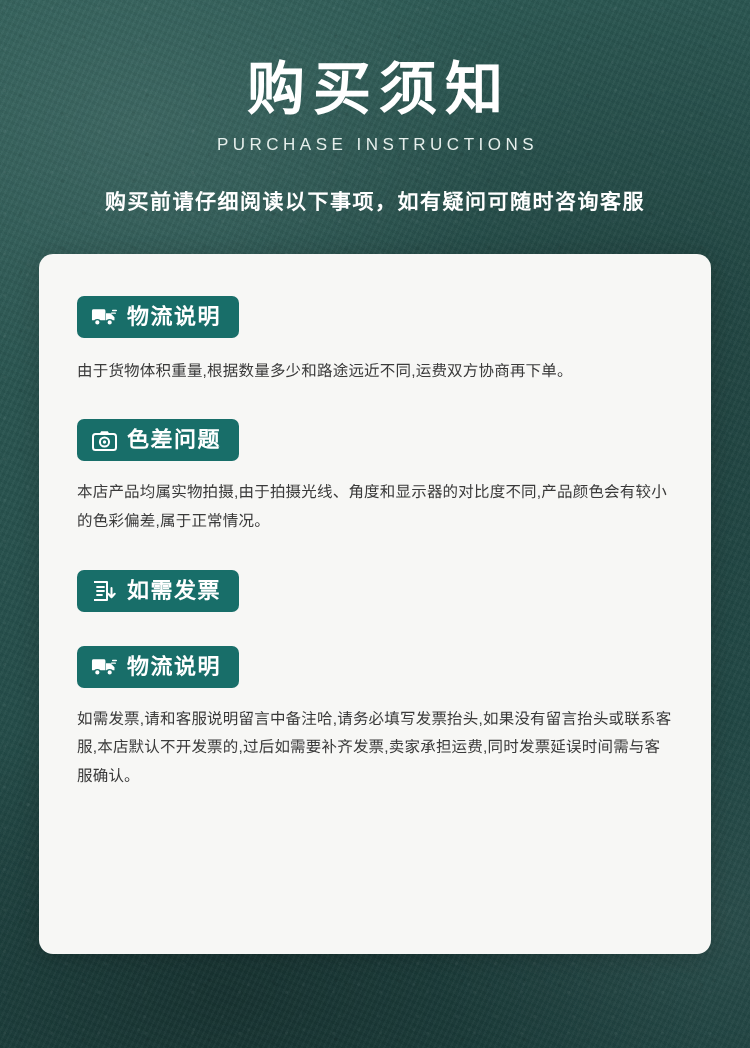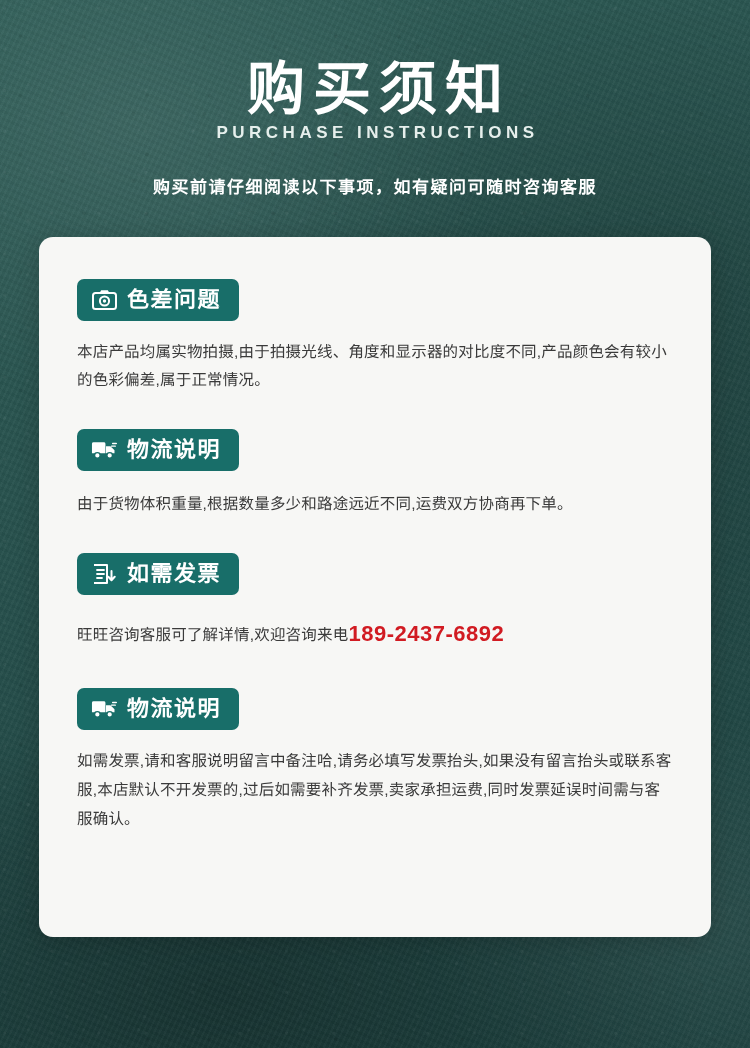--- a/index.html
+++ b/index.html
@@ -63,30 +63,30 @@
   }
   .main-title {
     font-size: 58px;
     font-weight: bold;
     color: #ffffff;
     letter-spacing: 8px;
     line-height: 1.15;
     text-indent: 8px;
   }
   .sub-title {
-    margin-top: 0;
+    margin-top: 12px;
     font-size: 17px;
     color: #e6efec;
     letter-spacing: 4.5px;
     text-indent: 5px;
-    font-weight: bold;
+    font-weight: normal;
   }
   .tagline {
     margin-top: 30px;
-    font-size: 17px;
+    font-size: 21px;
     color: #ffffff;
     letter-spacing: 1.5px;
     font-weight: bold;
   }
 
   
   .card {
     position: relative;
     margin: 39px auto 0;
     width: 672px;
@@ -163,62 +163,59 @@
       <div class="main-title">购买须知</div>
       <div class="sub-title">PURCHASE INSTRUCTIONS</div>
       <div class="tagline">购买前请仔细阅读以下事项，如有疑问可随时咨询客服</div>
     </div>
 
     <div class="card">
 
       <div class="section">
         <div class="badge">
           <span class="badge-icon">
-            <svg width="25" height="21" viewBox="0 0 25 21" aria-hidden="true">
-              <rect x="1" y="4" width="23" height="16" rx="2.5" fill="none" stroke="#ffffff" stroke-width="2"></rect>
-              <path d="M7.5 4 L9.2 1.2 L15.8 1.2 L17.5 4 Z" fill="#ffffff"></path>
-              <circle cx="12.5" cy="12" r="4.6" fill="none" stroke="#ffffff" stroke-width="2"></circle>
-              <circle cx="12.5" cy="12" r="1.7" fill="#ffffff"></circle>
-            </svg>
-          </span>
-          <span class="badge-label">色差问题</span>
-        </div>
-        <p class="body-text">本店产品均属实物拍摄,由于拍摄光线、角度和显示器的对比度不同,产品颜色会有较小的色彩偏差,属于正常情况。</p>
-      </div>
-
-      <div class="section">
-        <div class="badge">
-          <span class="badge-icon">
             <svg width="27" height="20" viewBox="0 0 27 20" aria-hidden="true">
               <path d="M1 3.5 A1.6 1.6 0 0 1 2.6 2 H13.4 A1.6 1.6 0 0 1 15 3.5 V13.5 H1 Z" fill="#ffffff"></path>
               <path d="M15.6 6 H20.2 L24.4 10.3 V13.5 H15.6 Z" fill="#ffffff"></path>
               <circle cx="6.6" cy="15.7" r="2.9" fill="#ffffff" stroke="#186e69" stroke-width="1.4"></circle>
               <circle cx="19.4" cy="15.7" r="2.9" fill="#ffffff" stroke="#186e69" stroke-width="1.4"></circle>
               <path d="M22.5 3.2 L26.3 3.2 M21.4 6.0 L25.2 6.0" stroke="#ffffff" stroke-width="1.5" stroke-linecap="round"></path>
             </svg>
           </span>
           <span class="badge-label">物流说明</span>
         </div>
         <p class="body-text tight">由于货物体积重量,根据数量多少和路途远近不同,运费双方协商再下单。</p>
       </div>
 
       <div class="section">
         <div class="badge">
           <span class="badge-icon">
+            <svg width="25" height="21" viewBox="0 0 25 21" aria-hidden="true">
+              <rect x="1" y="4" width="23" height="16" rx="2.5" fill="none" stroke="#ffffff" stroke-width="2"></rect>
+              <path d="M7.5 4 L9.2 1.2 L15.8 1.2 L17.5 4 Z" fill="#ffffff"></path>
+              <circle cx="12.5" cy="12" r="4.6" fill="none" stroke="#ffffff" stroke-width="2"></circle>
+              <circle cx="12.5" cy="12" r="1.7" fill="#ffffff"></circle>
+            </svg>
+          </span>
+          <span class="badge-label">色差问题</span>
+        </div>
+        <p class="body-text">本店产品均属实物拍摄,由于拍摄光线、角度和显示器的对比度不同,产品颜色会有较小的色彩偏差,属于正常情况。</p>
+      </div>
+
+      <div class="section">
+        <div class="badge">
+          <span class="badge-icon">
             <svg width="24" height="22" viewBox="0 0 24 22" aria-hidden="true">
               <path d="M2 2 H15 V20 H2" fill="none" stroke="#ffffff" stroke-width="2" stroke-linejoin="round"></path>
               <path d="M5 7 H12 M5 11 H12 M5 15 H10" stroke="#ffffff" stroke-width="1.8" stroke-linecap="round"></path>
               <path d="M19.5 8 V17 M16.3 13.8 L19.5 17.2 L22.7 13.8" fill="none" stroke="#ffffff" stroke-width="2" stroke-linecap="round" stroke-linejoin="round"></path>
             </svg>
           </span>
           <span class="badge-label">如需发票</span>
         </div>
-        <p class="body-text tight">
-          <span>旺旺咨询客服可了解详情,欢迎咨询来电</span><span class="phone">189-2437-6892</span>
-        </p>
       </div>
 
       <div class="section">
         <div class="badge">
           <span class="badge-icon">
             <svg width="27" height="20" viewBox="0 0 27 20" aria-hidden="true">
               <path d="M1 3.5 A1.6 1.6 0 0 1 2.6 2 H13.4 A1.6 1.6 0 0 1 15 3.5 V13.5 H1 Z" fill="#ffffff"></path>
               <path d="M15.6 6 H20.2 L24.4 10.3 V13.5 H15.6 Z" fill="#ffffff"></path>
               <circle cx="6.6" cy="15.7" r="2.9" fill="#ffffff" stroke="#186e69" stroke-width="1.4"></circle>
               <circle cx="19.4" cy="15.7" r="2.9" fill="#ffffff" stroke="#186e69" stroke-width="1.4"></circle>

